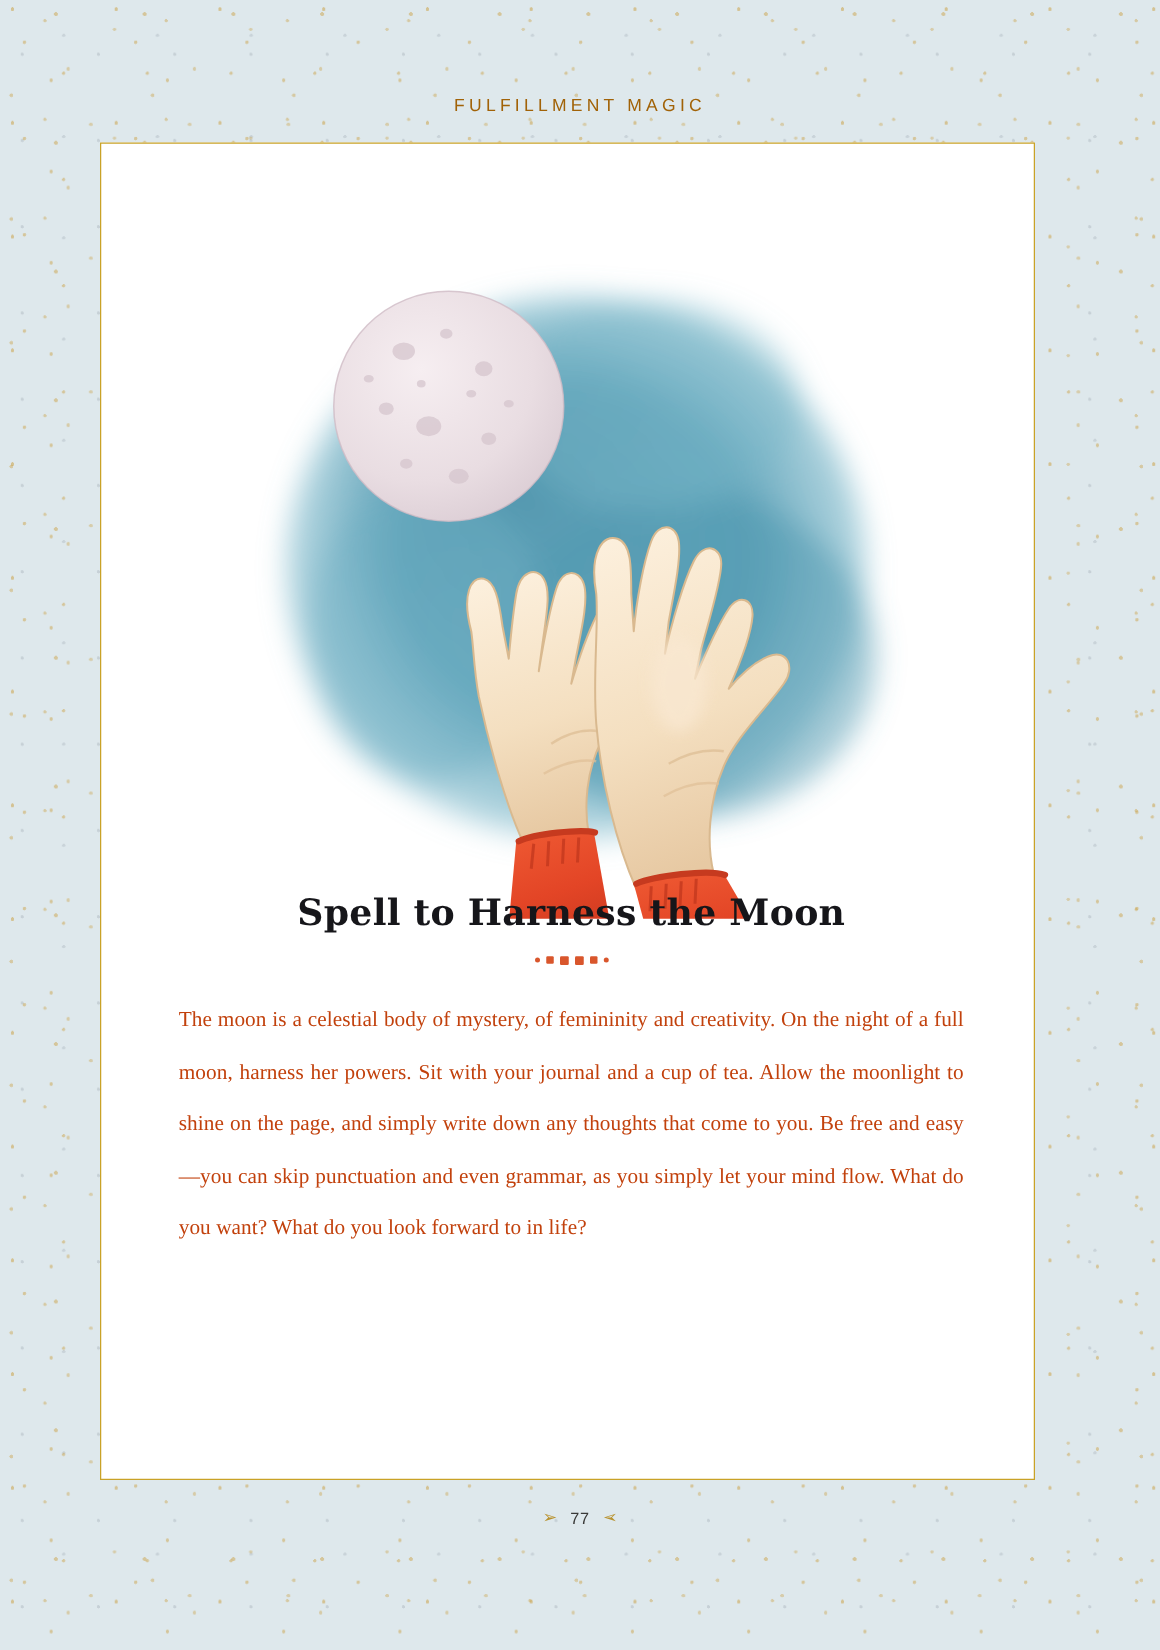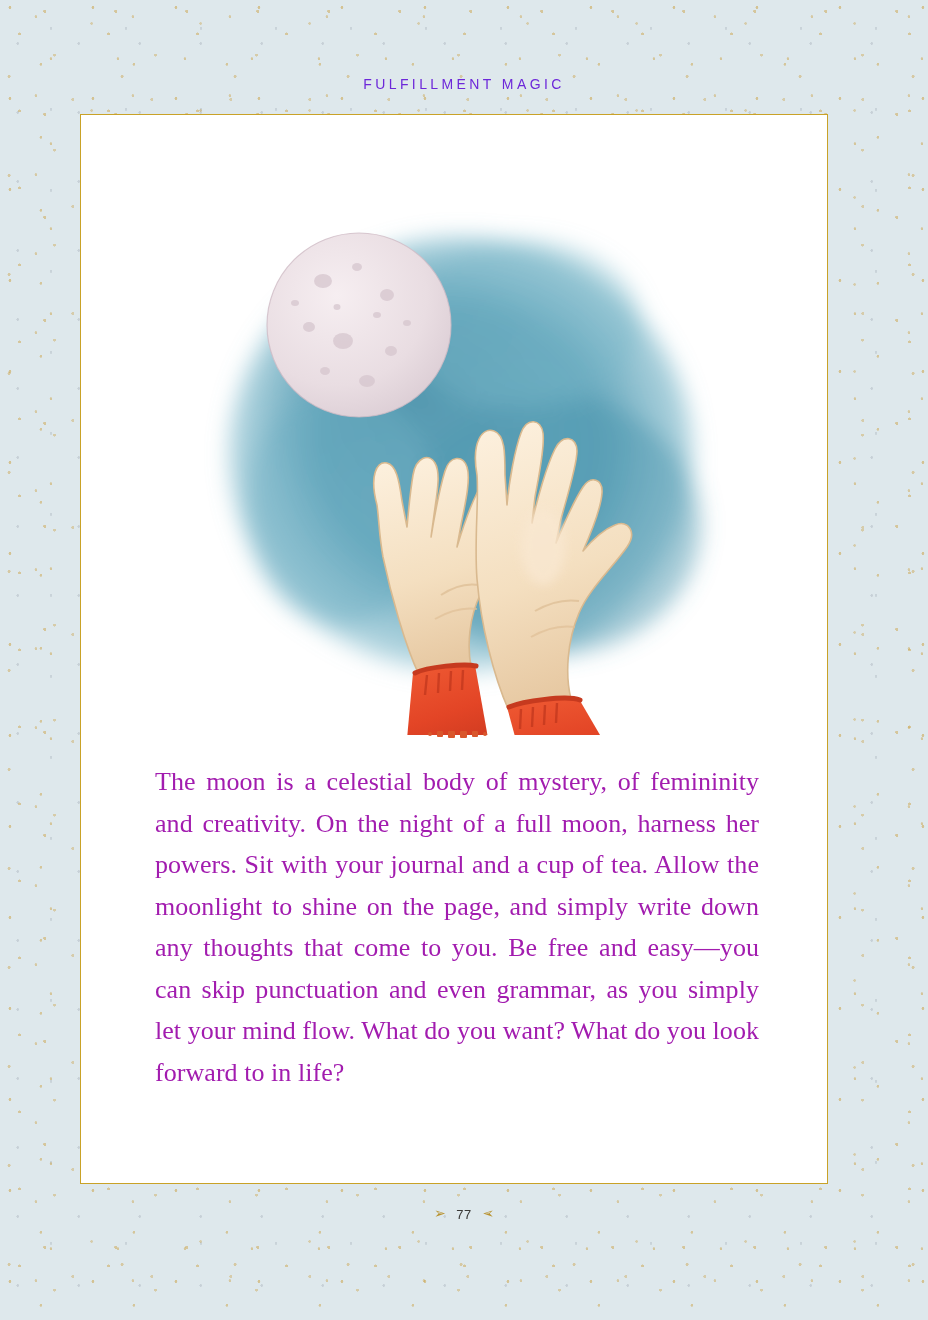--- a/index.html
+++ b/index.html
@@ -54,21 +54,21 @@
   
   .running-head {
     position: absolute;
     top: 76px;
     left: 0;
     width: 928px;
     text-align: center;
     font-family: "Liberation Sans", sans-serif;
     font-size: 14px;
     letter-spacing: 3.4px;
-    color: #6d28d9;
+    color: #a16207;
     font-weight: 400;
   }
 
   
   .folio {
     position: absolute;
     top: 1206px;
     left: 0;
     width: 928px;
     text-align: center;
@@ -123,26 +123,26 @@
   .dot-rule i {
     display: block;
     background: #d9562c;
   }
   .dot-rule i.sm { width: 4px; height: 4px; border-radius: 50%; }
   .dot-rule i.md { width: 6px; height: 6px; border-radius: 1px; }
   .dot-rule i.lg { width: 7px; height: 7px; border-radius: 1px; }
 
   .body-text {
     font-family: "Liberation Serif", serif;
-    font-size: 26px;
+    font-size: 17px;
     line-height: 41.5px;
-    color: #a21caf;
+    color: #c2410c;
     text-align: justify;
     text-align-last: left;
-    margin: 12px;
+    margin: 0;
     letter-spacing: 0.05px;
   }
 </style>
 </head>
 <body>
 
 <div class="page-bg"></div>
 
 <div class="running-head">FULFILLMENT MAGIC</div>
 
@@ -247,20 +247,21 @@
           <path d="M330 534 L329 554"></path>
             <path d="M342 532 L341 552"></path>
           <path d="M354 530 L353 550"></path>
             <path d="M366 528 L365 548"></path>
         </g>
       </g>
     </svg>
   </div>
 
   <div class="content">
+    <h1 class="spell-title">Spell to Harness the Moon</h1>
     <div class="dot-rule">
       <i class="sm"></i>
         <i class="md"></i>
         <i class="lg"></i>
         <i class="lg"></i>
         <i class="md"></i>
         <i class="sm"></i>
     </div>
     <p class="body-text">The moon is a celestial body of mystery, of femininity and creativity. On the night of a full moon, harness her powers. Sit with your journal and a cup of tea. Allow the moonlight to shine on the page, and simply write down any thoughts that come to you. Be free and easy—you can skip punctuation and even grammar, as you simply let your mind flow. What do you want? What do you look forward to in life?</p>
   </div>

